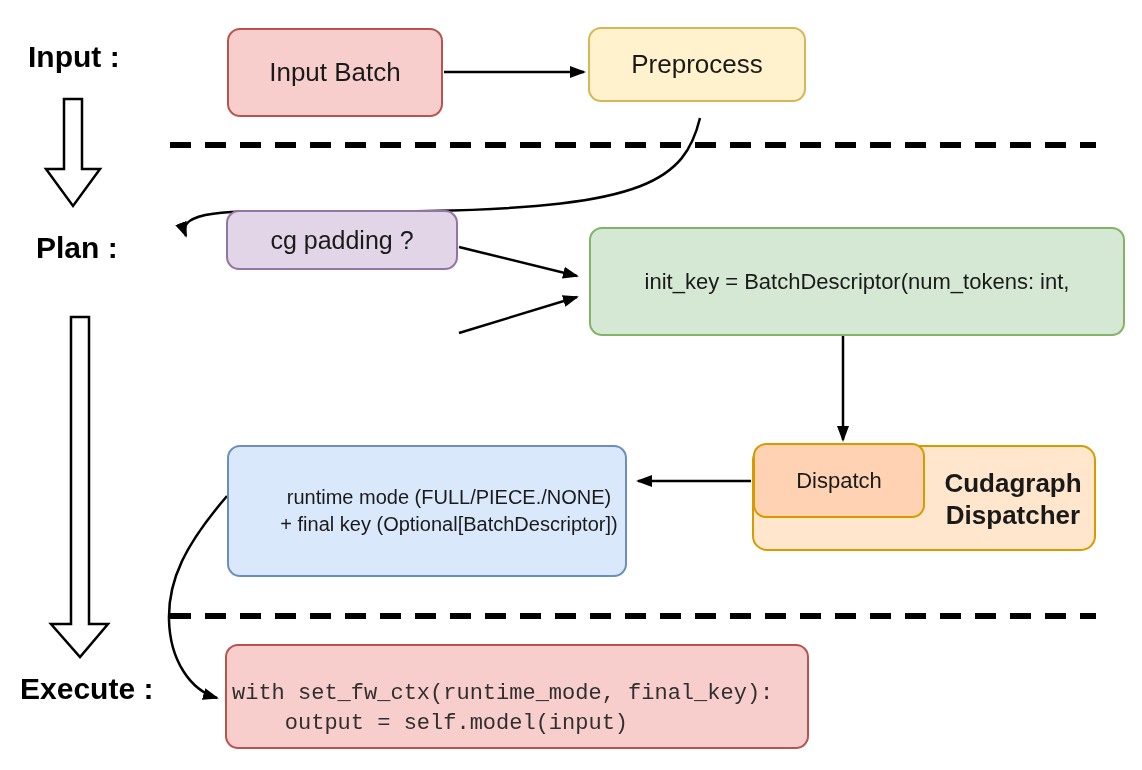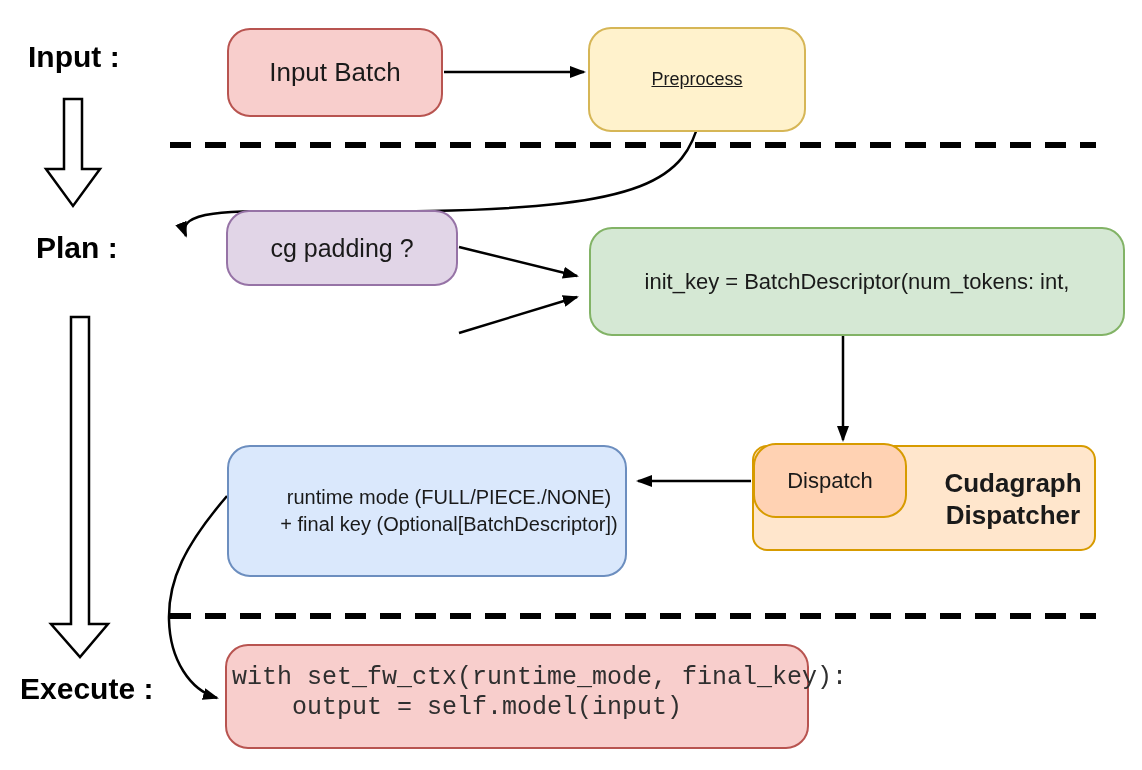--- a/index.html
+++ b/index.html
@@ -15,53 +15,53 @@
   html,body{margin:0;padding:0;background:#ffffff;}
   .canvas{
     position:relative; width:1142px; height:770px; background:#ffffff;
     font-family:"Liberation Sans", sans-serif; color:var(--text);
     overflow:hidden;
   }
   .wires{position:absolute; left:0; top:0; z-index:1;}
   .node{
     position:absolute; box-sizing:border-box; z-index:2;
     display:flex; flex-direction:column; align-items:center; justify-content:center;
-    border-radius:23px; border:2px solid #000; text-align:center;
+    border-radius:13px; border:2px solid #000; text-align:center;
   }
   .node .ln{white-space:pre;}
   .red{background:var(--red-fill); border-color:var(--red-stroke);}
   .yellow{background:var(--yellow-fill); border-color:var(--yellow-stroke);}
   .purple{background:var(--purple-fill); border-color:var(--purple-stroke);}
   .green{background:var(--green-fill); border-color:var(--green-stroke);}
   .blue{background:var(--blue-fill); border-color:var(--blue-stroke);}
   .orange{background:var(--orange-fill); border-color:var(--orange-stroke);}
   .orange-inner{background:var(--orange-inner-fill); border-color:var(--orange-stroke);}
 
   .section-label{
     position:absolute; z-index:2; font-weight:bold; font-size:30px; color:#000;
     white-space:nowrap;
   }
   #node-input-batch{left:227px; top:28px; width:216px; height:89px; font-size:26px;}
-  #node-preprocess{left:588px; top:27px; width:218px; height:105px; font-size:18px;text-decoration:underline;}
-  #node-cg-padding{left:226px; top:210px; width:232px; height:76px; font-size:25px;}
+  #node-preprocess{left:588px; top:27px; width:218px; height:75px; font-size:26px;}
+  #node-cg-padding{left:226px; top:210px; width:232px; height:60px; font-size:25px;}
   #node-uniform-decode{left:226px; top:299px; width:232px; height:71px; font-size:25px;}
   #node-init-key{left:589px; top:227px; width:536px; height:109px; font-size:22px; line-height:29px;}
   #node-dispatcher{left:752px; top:445px; width:344px; height:106px; border-radius:15px;}
-  #node-dispatch{left:753px; top:443px; width:154px; height:75px; font-size:22px; z-index:3;}
+  #node-dispatch{left:753px; top:443px; width:172px; height:75px; font-size:22px; z-index:3;}
   .dispatcher-label{
     position:absolute; left:930px; top:467px; width:166px; z-index:4;
     font-size:26px; line-height:32px; text-align:center;font-weight:bold;
   }
   #node-runtime{left:227px; top:445px; width:400px; height:132px; font-size:20px; line-height:27px;padding-left:44px;}
   #node-execute-code{
     left:225px; top:644px; width:584px; height:105px;
     align-items:flex-start; justify-content:flex-start;
-    padding:17px 0 0 5px; text-align:left;
+    padding:33px 0 0 5px; text-align:left;
     font-family:"Liberation Mono","DejaVu Sans Mono",monospace;
-    font-size:25px; line-height:30px; color:var(--code-text);
+    font-size:22px; line-height:30px; color:var(--code-text);
   }
   #label-input{left:28px; top:40px;}
   #label-plan{left:36px; top:231px;text-align:right;}
   #label-execute{left:20px; top:672px;}
 </style>
 </head>
 <body>
 
 <div class="canvas">
 

